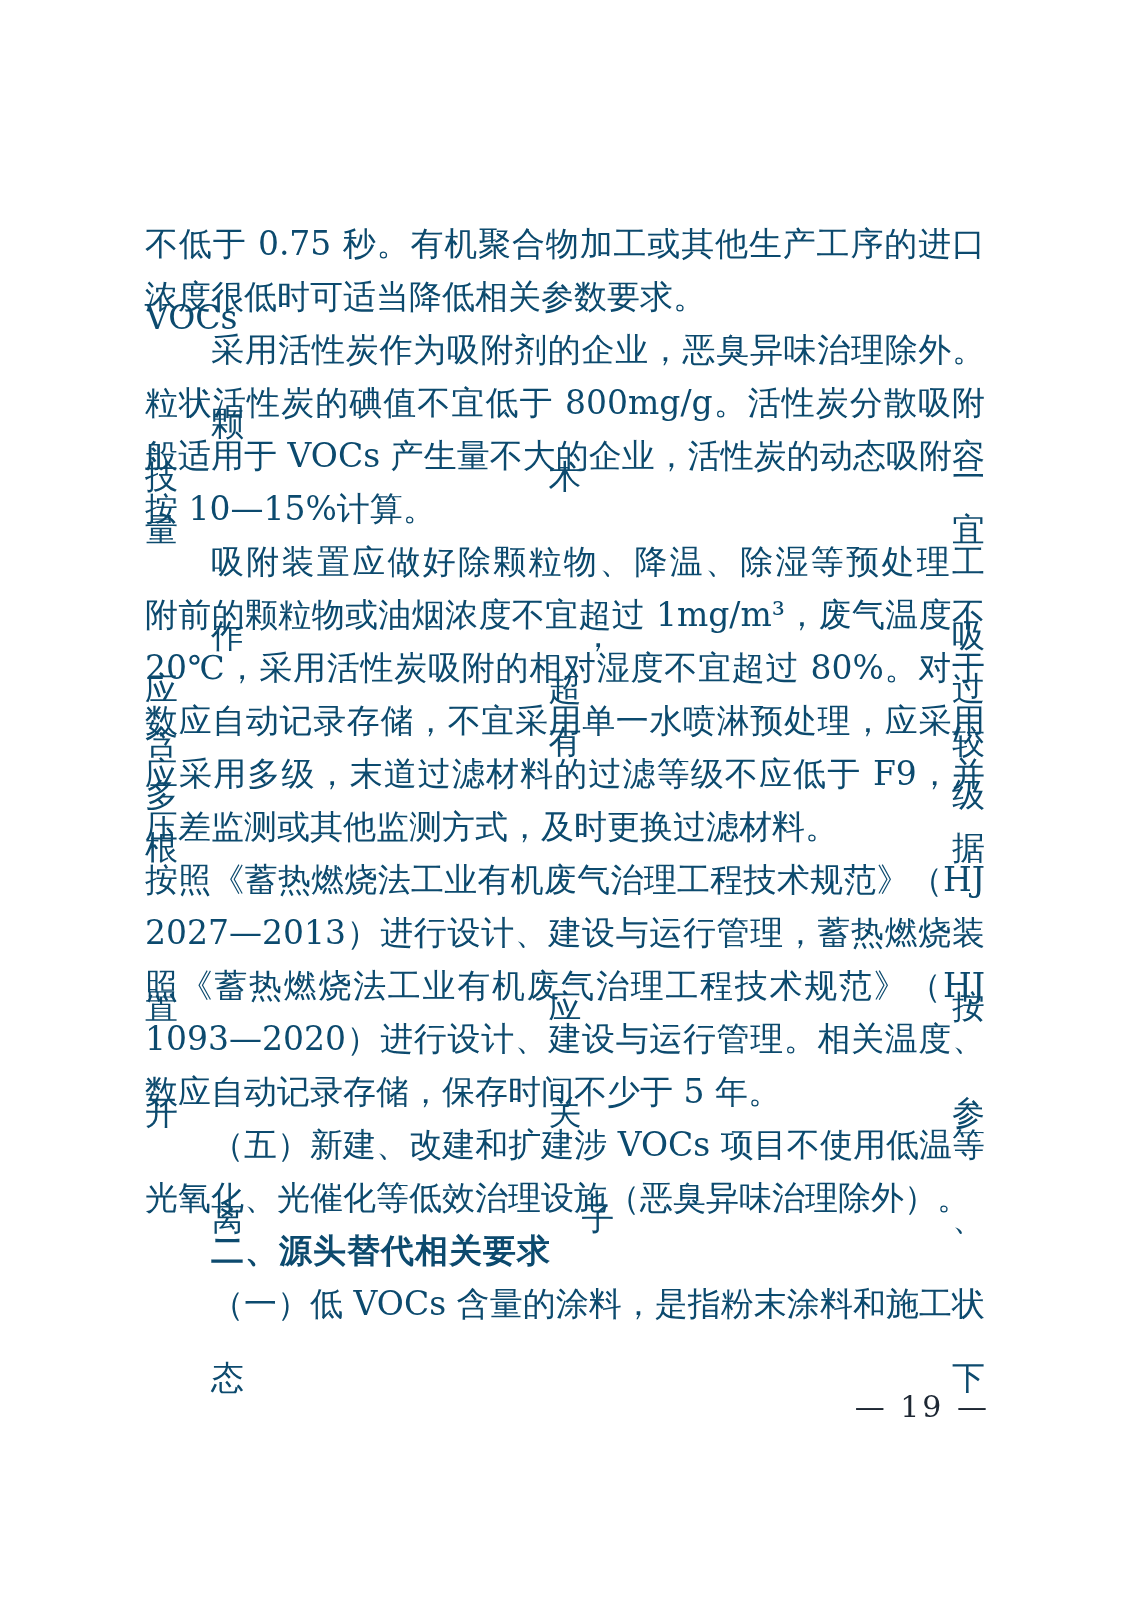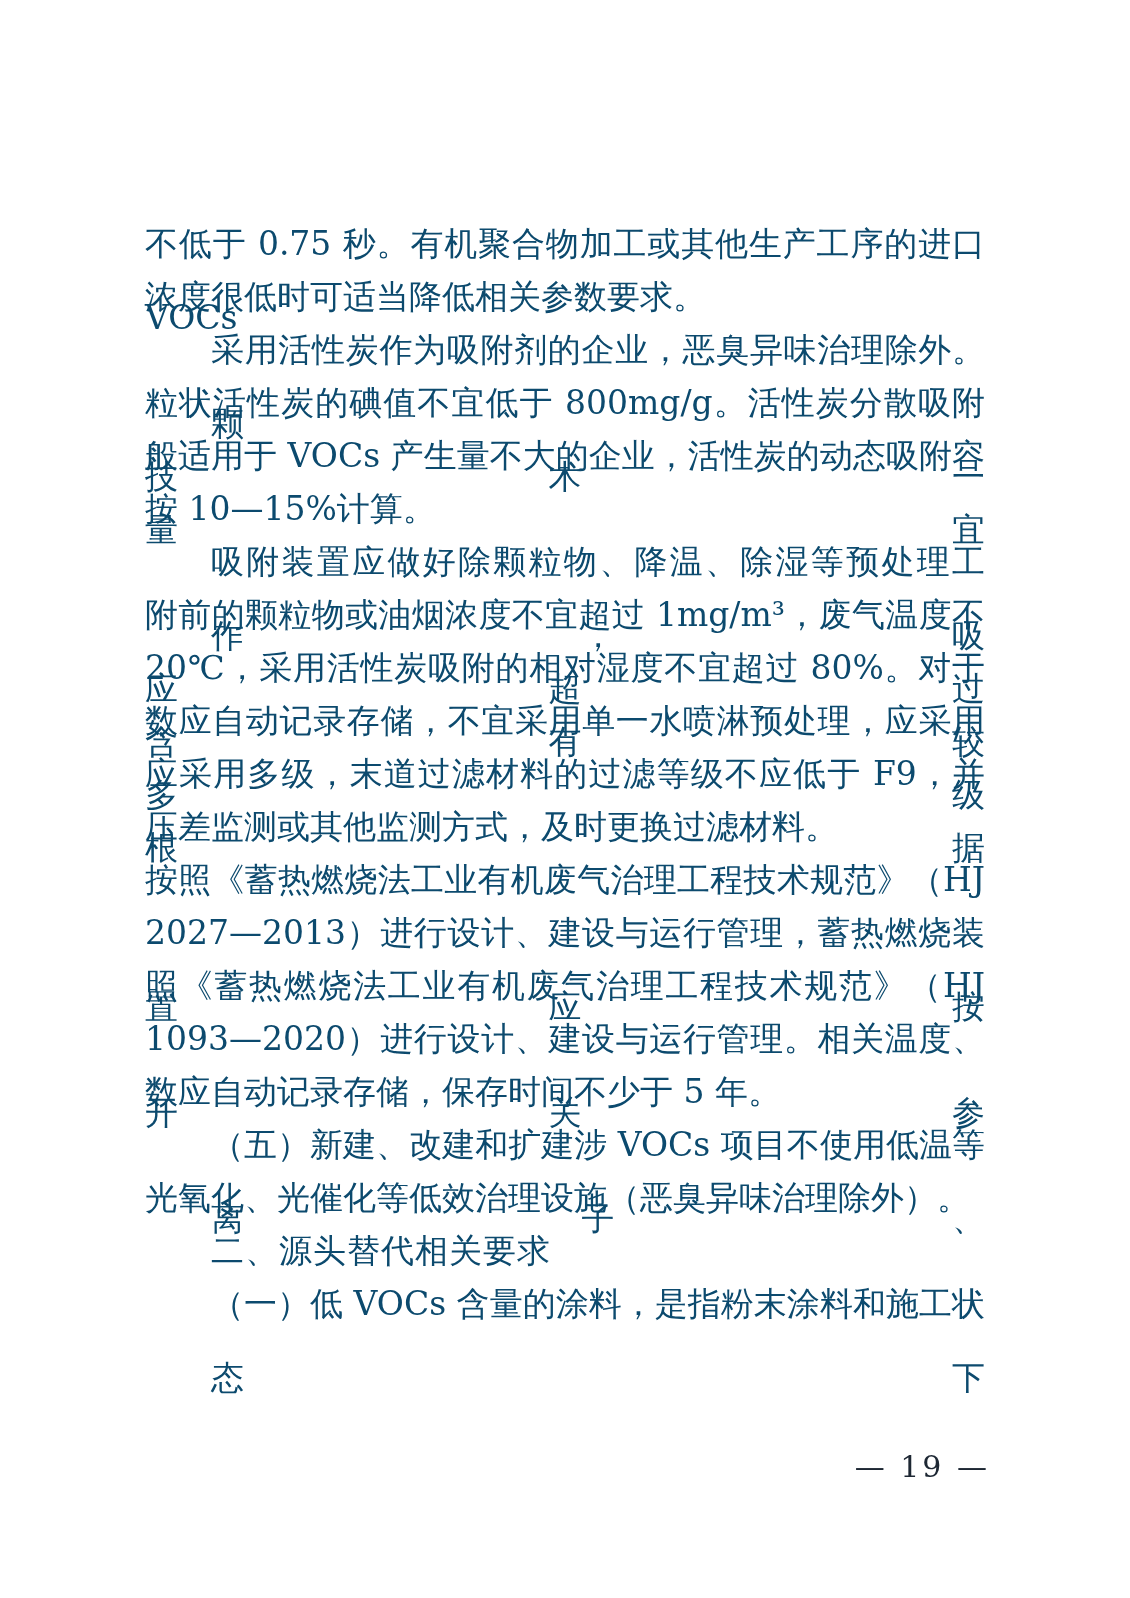--- a/index.html
+++ b/index.html
@@ -34,27 +34,27 @@
     white-space: normal;
     text-align: justify;
     text-align-last: justify;
     text-justify: inter-character;
   }
   .line.indent {
     padding-left: 66px;
   }
   .line.heading {
     font-family: "Liberation Sans", "DejaVu Sans", sans-serif;
-    font-weight: 400;
+    font-weight: 700;
     font-size: 33px;
     letter-spacing: 1px;
   }
   .footer {
     position: absolute;
-    top: 1440px;
+    top: 1380px;
     right: 140px;
     height: 53px;
     line-height: 53px;
     font-size: 30px;
     color: #1d2733;
     letter-spacing: 3px;
     font-family: "DejaVu Serif", "Liberation Serif", serif;
   }
 </style>
 </head>

